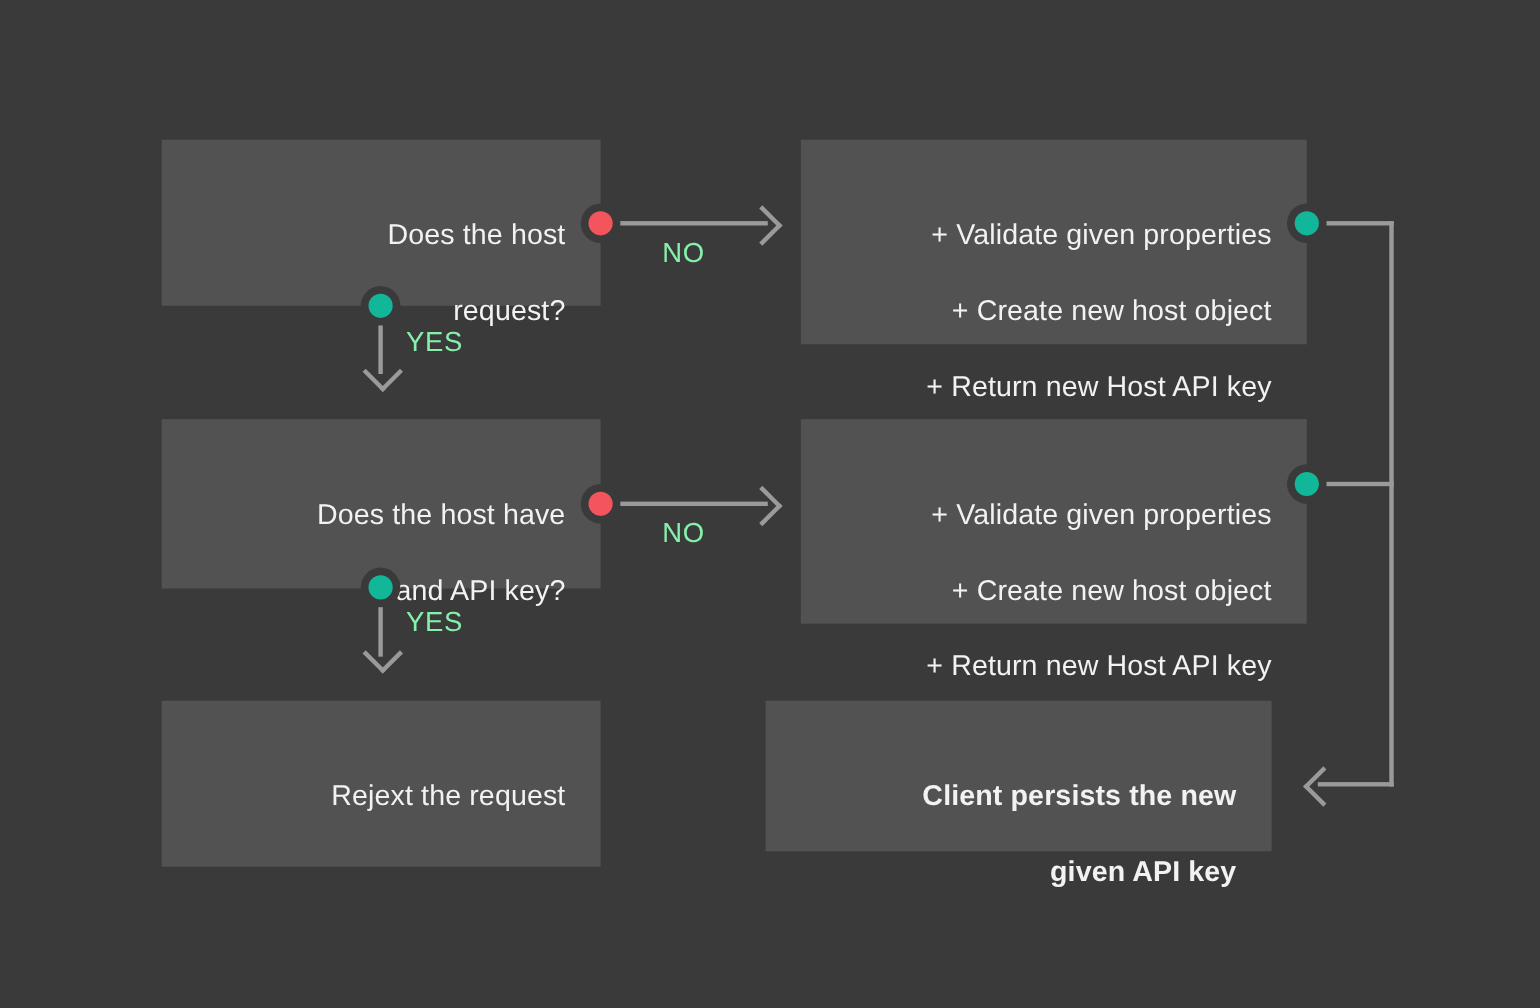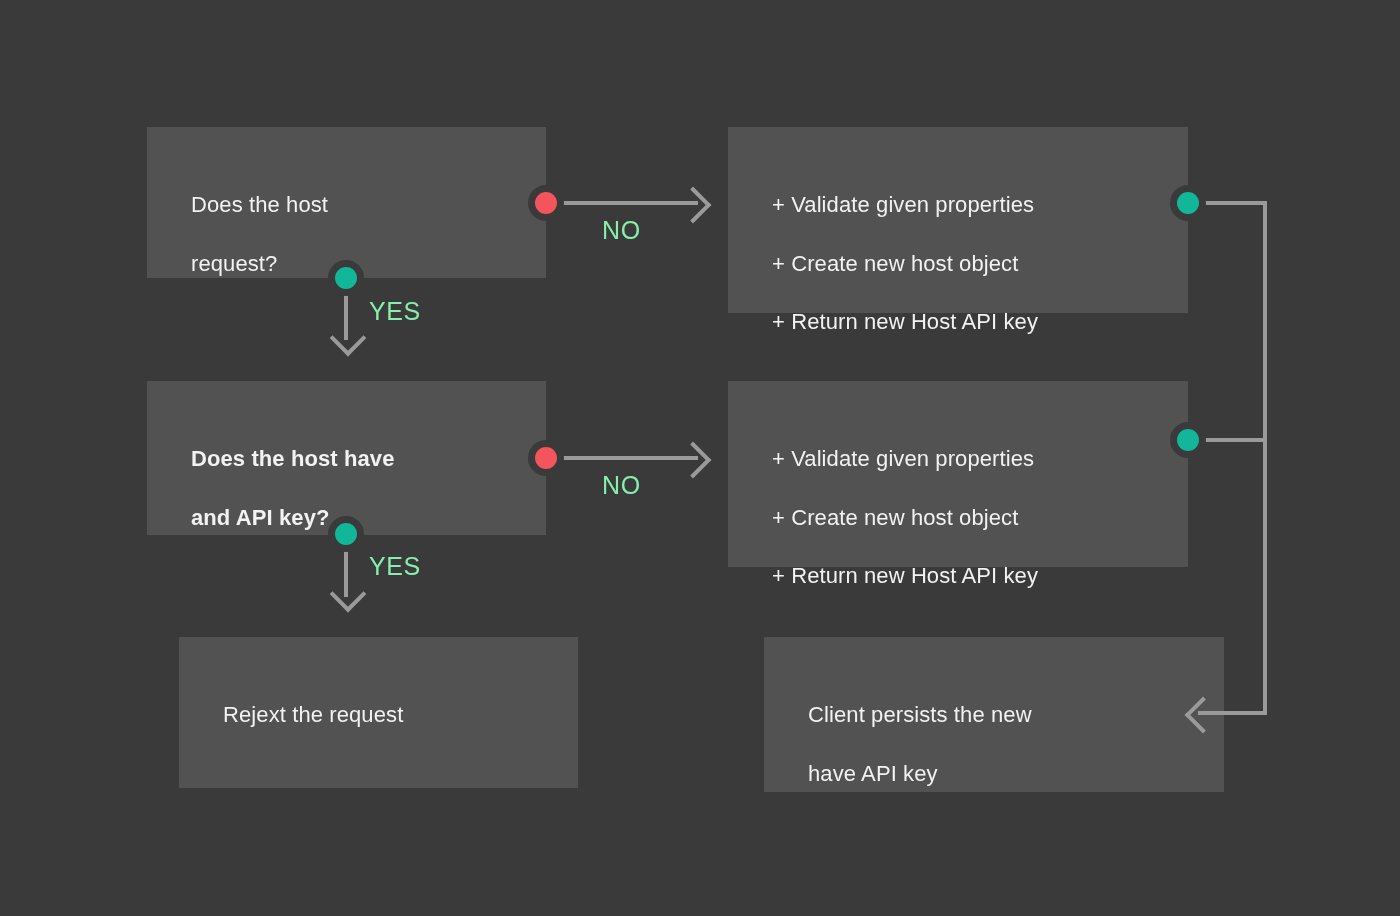--- a/index.html
+++ b/index.html
@@ -18,27 +18,28 @@
     width: 1400px;
     height: 916px;
     background: #3a3a3a;
   }
 
   
   .node {
     position: absolute;
     background: #525252;
     box-sizing: border-box;
-    padding: 34px 32px 0 44px;
+    padding: 34px 32px 0 28px;
     color: #f2f2f2;
-    font-size: 22px;
+    font-size: 26px;
     line-height: 1.33;
     font-weight: 400;
     letter-spacing: 0.1px;
     white-space: pre-line;
+    text-align: right;
   }
   .node-line { display: block; }
 
   
   .hline {
     position: absolute;
     height: 4px;
     background: #9a9a9a;
   }
   .vline {
@@ -97,48 +98,48 @@
   <div class="hline" style="left:546px; top:201px; width:152px;"></div>
   <div class="arrow-head arrow-right" style="left:680px; top:192px;"></div>
   <div class="dot dot-red" style="left:535px; top:192px;"></div>
   <div class="edge-label" style="left:602px; top:216px;">NO</div>
 
   <div class="vline" style="left:344px; top:278px; height:62px;"></div>
   <div class="arrow-head arrow-down" style="left:335px; top:325px;"></div>
   <div class="dot dot-teal" style="left:335px; top:267px;"></div>
   <div class="edge-label" style="left:369px; top:297px;">YES</div>
 
-  <div class="node" style="left:147px; top:381px; width:399px; height:154px;font-weight:bold;">
+  <div class="node" style="left:147px; top:381px; width:399px; height:154px;">
     <span class="node-line">Does the host have</span>
     <span class="node-line">and API key?</span>
   </div>
 
   <div class="node" style="left:728px; top:381px; width:460px; height:186px;">
     <span class="node-line">+ Validate given properties</span>
     <span class="node-line">+ Create new host object</span>
     <span class="node-line">+ Return new Host API key</span>
   </div>
 
   <div class="hline" style="left:546px; top:456px; width:152px;"></div>
   <div class="arrow-head arrow-right" style="left:680px; top:447px;"></div>
   <div class="dot dot-red" style="left:535px; top:447px;"></div>
   <div class="edge-label" style="left:602px; top:471px;">NO</div>
 
   <div class="vline" style="left:344px; top:535px; height:62px;"></div>
   <div class="arrow-head arrow-down" style="left:335px; top:581px;"></div>
   <div class="dot dot-teal" style="left:335px; top:523px;"></div>
   <div class="edge-label" style="left:369px; top:552px;">YES</div>
 
-  <div class="node" style="left:147px; top:637px; width:399px; height:151px;margin-left:32px;">
+  <div class="node" style="left:147px; top:637px; width:399px; height:151px;">
     <span class="node-line">Rejext the request</span>
   </div>
 
-  <div class="node" style="left:764px; top:637px; width:460px; height:155px;">
+  <div class="node" style="left:696px; top:637px; width:460px; height:137px;font-weight:bold;">
     <span class="node-line">Client persists the new</span>
-    <span class="node-line">have API key</span>
+    <span class="node-line">given API key</span>
   </div>
 
   <div class="hline" style="left:1188px; top:201px; width:79px;"></div>
   <div class="dot dot-teal" style="left:1177px; top:192px;"></div>
 
   <div class="hline" style="left:1188px; top:438px; width:79px;"></div>
   <div class="dot dot-teal" style="left:1177px; top:429px;"></div>
 
   <div class="vline" style="left:1263px; top:201px; height:514px;"></div>
 

